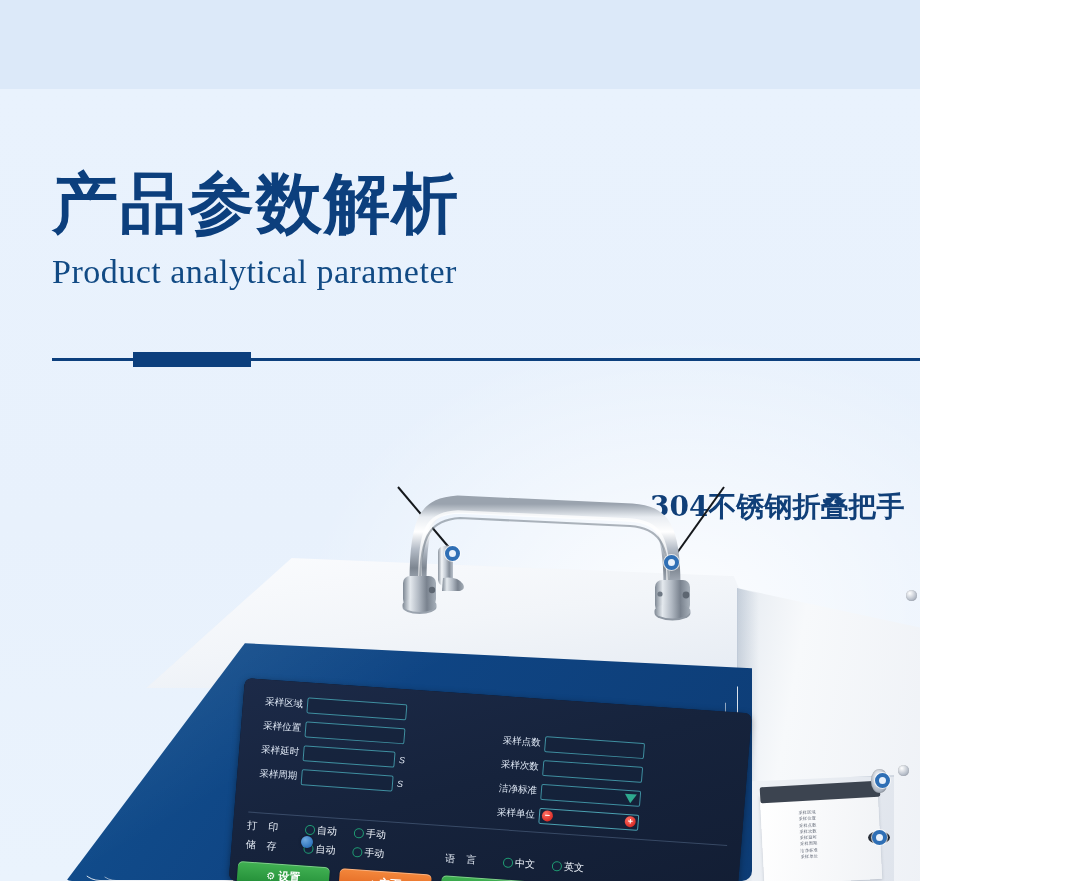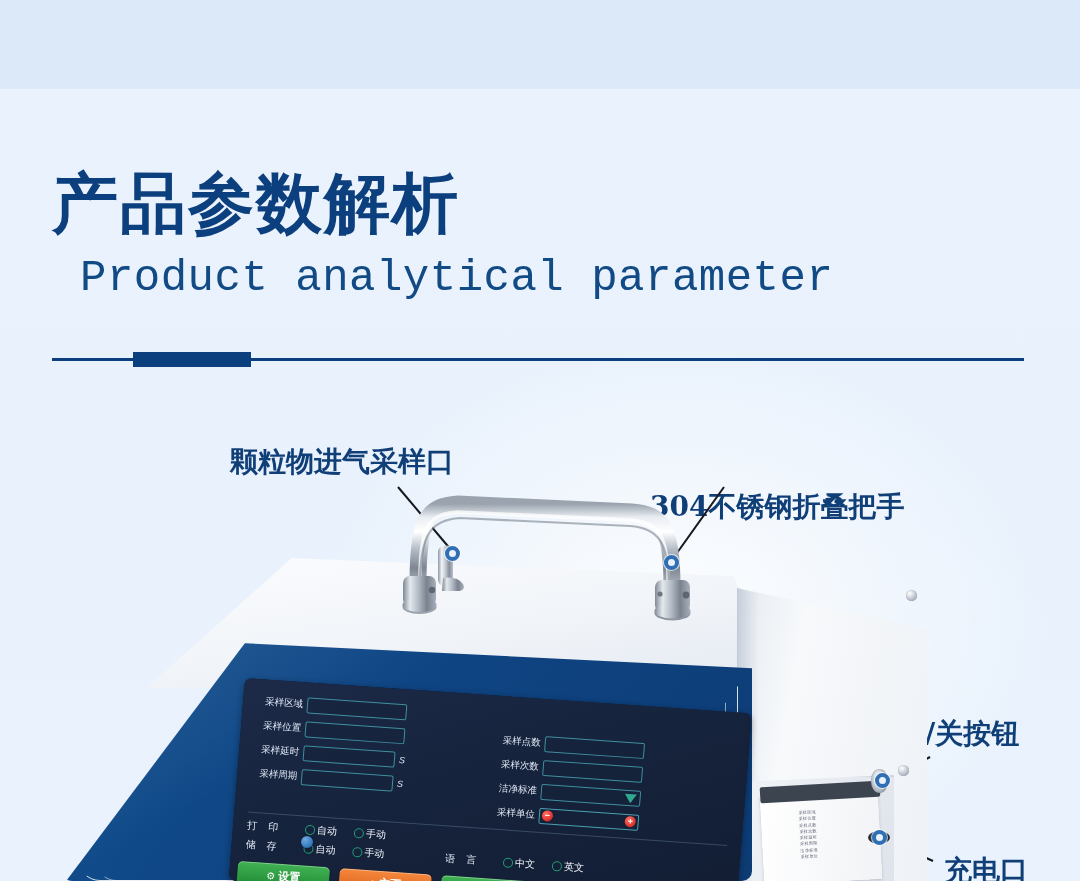--- a/index.html
+++ b/index.html
@@ -3,21 +3,21 @@
 <meta charset="utf-8">
 <style>
   * { box-sizing: border-box; margin: 0; padding: 0; }
   html, body {
     width: 1080px; height: 881px;
     font-family: "Liberation Sans", "DejaVu Sans", sans-serif;
     overflow: hidden;
   }
   #page {
     position: relative;
-    width: 1080px; height: 881px;
+    width: 920px; height: 881px;
     background: #e9f2fd;
     overflow: hidden;
   }
   
   .band-top {
     position: absolute; left: 0; top: 0; width: 1080px; height: 89px;
     background: #dce9f9;
   }
   .band-body {
     position: absolute; left: 0; top: 89px; width: 1080px; height: 792px;
@@ -30,24 +30,23 @@
   }
 
   
   .head-wrap { position: absolute; left: 52px; top: 168px; width: 980px; }
   .head-cn {
     font-family: "DejaVu Serif", "Liberation Serif", serif;
     font-size: 66px; font-weight: 700; color: #0c3f7d;
     letter-spacing: 2px; line-height: 1.08;
   }
   .head-en {
-    font-family: Liberation Mono, monospace;
-    font-size: 44px; color: #114a84; letter-spacing: 0.5px;
+    font-family: Liberation Serif, serif;
+    font-size: 34px; color: #114a84; letter-spacing: 0.5px;
     margin-top: 14px;
-    margin-left: 28px;
   }
   .rule-wrap {
     position: absolute; left: 52px; top: 352px; width: 972px; height: 16px;
   }
   .rule-thin {
     position: absolute; left: 0; top: 6px; width: 972px; height: 3px;
     background: #0c3f7d;
   }
   .rule-thick {
     position: absolute; left: 81px; top: 0; width: 118px; height: 15px;
@@ -277,21 +276,20 @@
 
   <div class="head-wrap">
     <div class="head-cn">产品参数解析</div>
     <div class="head-en">Product analytical parameter</div>
   </div>
   <div class="rule-wrap">
     <div class="rule-thin"></div>
     <div class="rule-thick"></div>
   </div>
 
-  <div class="callout l1">颗粒物进气采样口</div>
   <div class="callout l2">304不锈钢折叠把手</div>
   <div class="callout l3">开/关按钮</div>
   <div class="callout l4">充电口</div>
 
   <svg width="1080" height="881" style="position:absolute;left:0;top:0;pointer-events:none">
     <line x1="398" y1="487" x2="452" y2="551" stroke="#15181c" stroke-width="2"></line>
     <line x1="724" y1="487" x2="672" y2="560" stroke="#15181c" stroke-width="2"></line>
     <line x1="930" y1="757" x2="886" y2="781" stroke="#15181c" stroke-width="2"></line>
     <line x1="933" y1="861" x2="884" y2="839" stroke="#15181c" stroke-width="2"></line>
   </svg>

